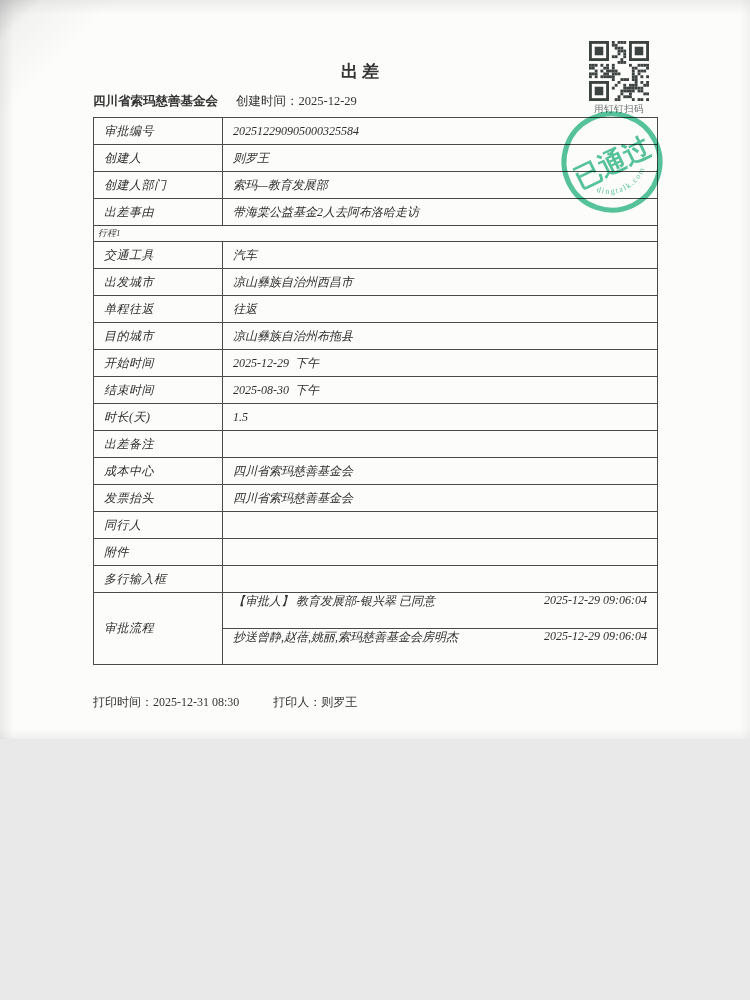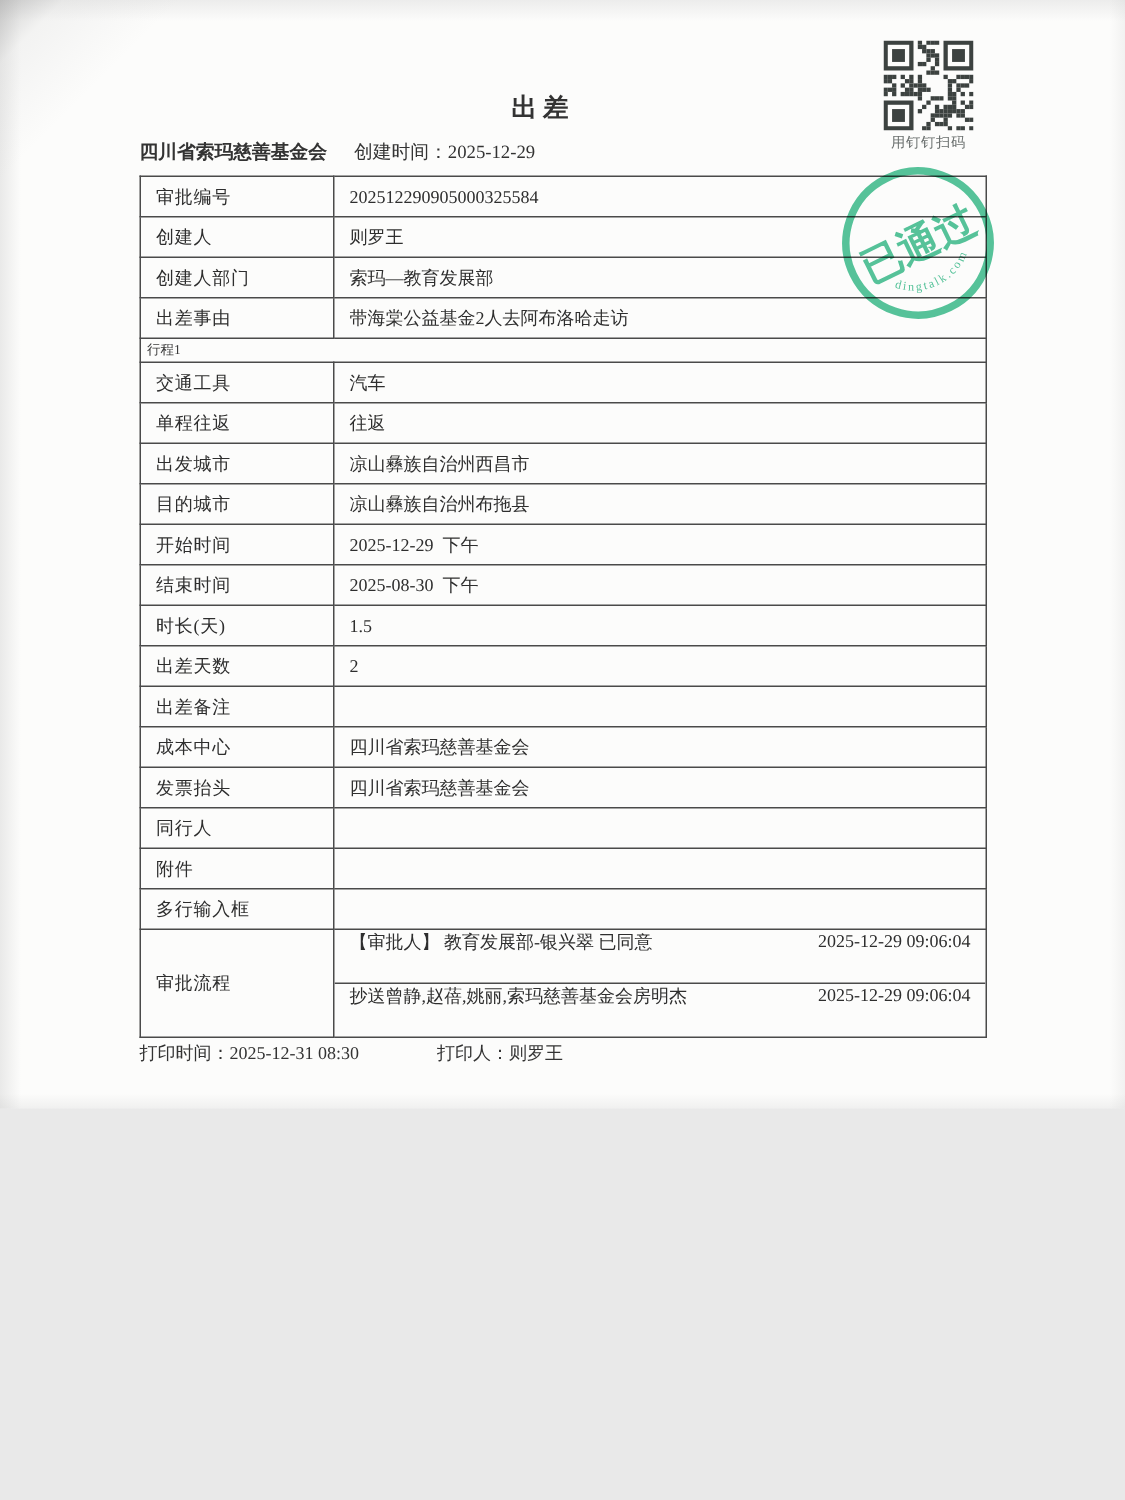--- a/index.html
+++ b/index.html
@@ -23,28 +23,28 @@
   .doc-title{
     position:absolute;top:60px;left:0;width:724px;text-align:center;
     font-size:17px;font-weight:700;letter-spacing:4px;color:#333;
   }
   .meta-line{
     position:absolute;top:93px;left:93px;width:480px;
     display:flex;gap:18px;font-size:12.5px;
   }
   .org-name{font-weight:700;color:#333;}
   .created-time{font-weight:400;color:#333;}
-  .qr-block{position:absolute;left:588px;top:27px;width:62px;text-align:center;}
+  .qr-block{position:absolute;left:588px;top:41px;width:62px;text-align:center;}
   .qr-svg{display:block;width:60px;height:60px;margin:0 auto;}
   .qr-caption{font-size:9.5px;color:#6a6f6e;margin-top:2px;letter-spacing:.5px;white-space:nowrap;}
   
   .form-table{
     position:absolute;left:93px;top:117px;width:565px;
     border-collapse:collapse;table-layout:fixed;
-    font-size:12px;color:#2e2e2e;
+    font-size:12px;color:#2e2e2e;font-style:italic;
   }
   .form-table td{
     border:1px solid #4a4a4a;
     height:26px;padding:0 10px;vertical-align:middle;
     overflow:hidden;
   }
   .form-table td.lbl{width:129px;letter-spacing:.5px;}
   .form-table td.val{white-space:pre-wrap;}
   .form-table td.section{
     height:13px;font-size:9px;padding:1px 4px;color:#3a3a3a;margin-left:44px;
@@ -57,21 +57,21 @@
   .approval-entry + .approval-entry{border-top:1px solid #4a4a4a;}
   .approval-time{white-space:nowrap;padding-left:8px;}
   
   .stamp{
     position:absolute;left:556px;top:106px;width:112px;height:112px;
     opacity:.88;pointer-events:none;mix-blend-mode:multiply;
   }
   
   .print-line{
     position:absolute;left:93px;top:694px;
-    display:flex;gap:52px;font-size:12px;color:#333;
+    display:flex;gap:34px;font-size:12px;color:#333;
   }
   .page-number{
     position:absolute;left:0;top:954px;width:750px;text-align:center;
     font-size:10.5px;color:#555;letter-spacing:2px;
   }
 </style>
 </head>
 <body>
 
 <div class="sheet">
@@ -239,46 +239,42 @@
           <td class="val">带海棠公益基金2人去阿布洛哈走访</td>
         </tr>
       <tr>
           <td class="section" colspan="2">行程1</td>
         </tr>
       <tr>
           <td class="lbl">交通工具</td>
           <td class="val">汽车</td>
         </tr>
       <tr>
+          <td class="lbl">出发城市</td>
+          <td class="val">凉山彝族自治州西昌市</td>
+        </tr>
+      <tr>
           <td class="lbl">单程往返</td>
           <td class="val">往返</td>
         </tr>
       <tr>
-          <td class="lbl">出发城市</td>
-          <td class="val">凉山彝族自治州西昌市</td>
-        </tr>
-      <tr>
           <td class="lbl">目的城市</td>
           <td class="val">凉山彝族自治州布拖县</td>
         </tr>
       <tr>
           <td class="lbl">开始时间</td>
           <td class="val">2025-12-29  下午</td>
         </tr>
       <tr>
           <td class="lbl">结束时间</td>
           <td class="val">2025-08-30  下午</td>
         </tr>
       <tr>
           <td class="lbl">时长(天)</td>
           <td class="val">1.5</td>
-        </tr>
-      <tr>
-          <td class="lbl">出差天数</td>
-          <td class="val">2</td>
         </tr>
       <tr>
           <td class="lbl">出差备注</td>
           <td class="val"></td>
         </tr>
       <tr>
           <td class="lbl">成本中心</td>
           <td class="val">四川省索玛慈善基金会</td>
         </tr>
       <tr>

